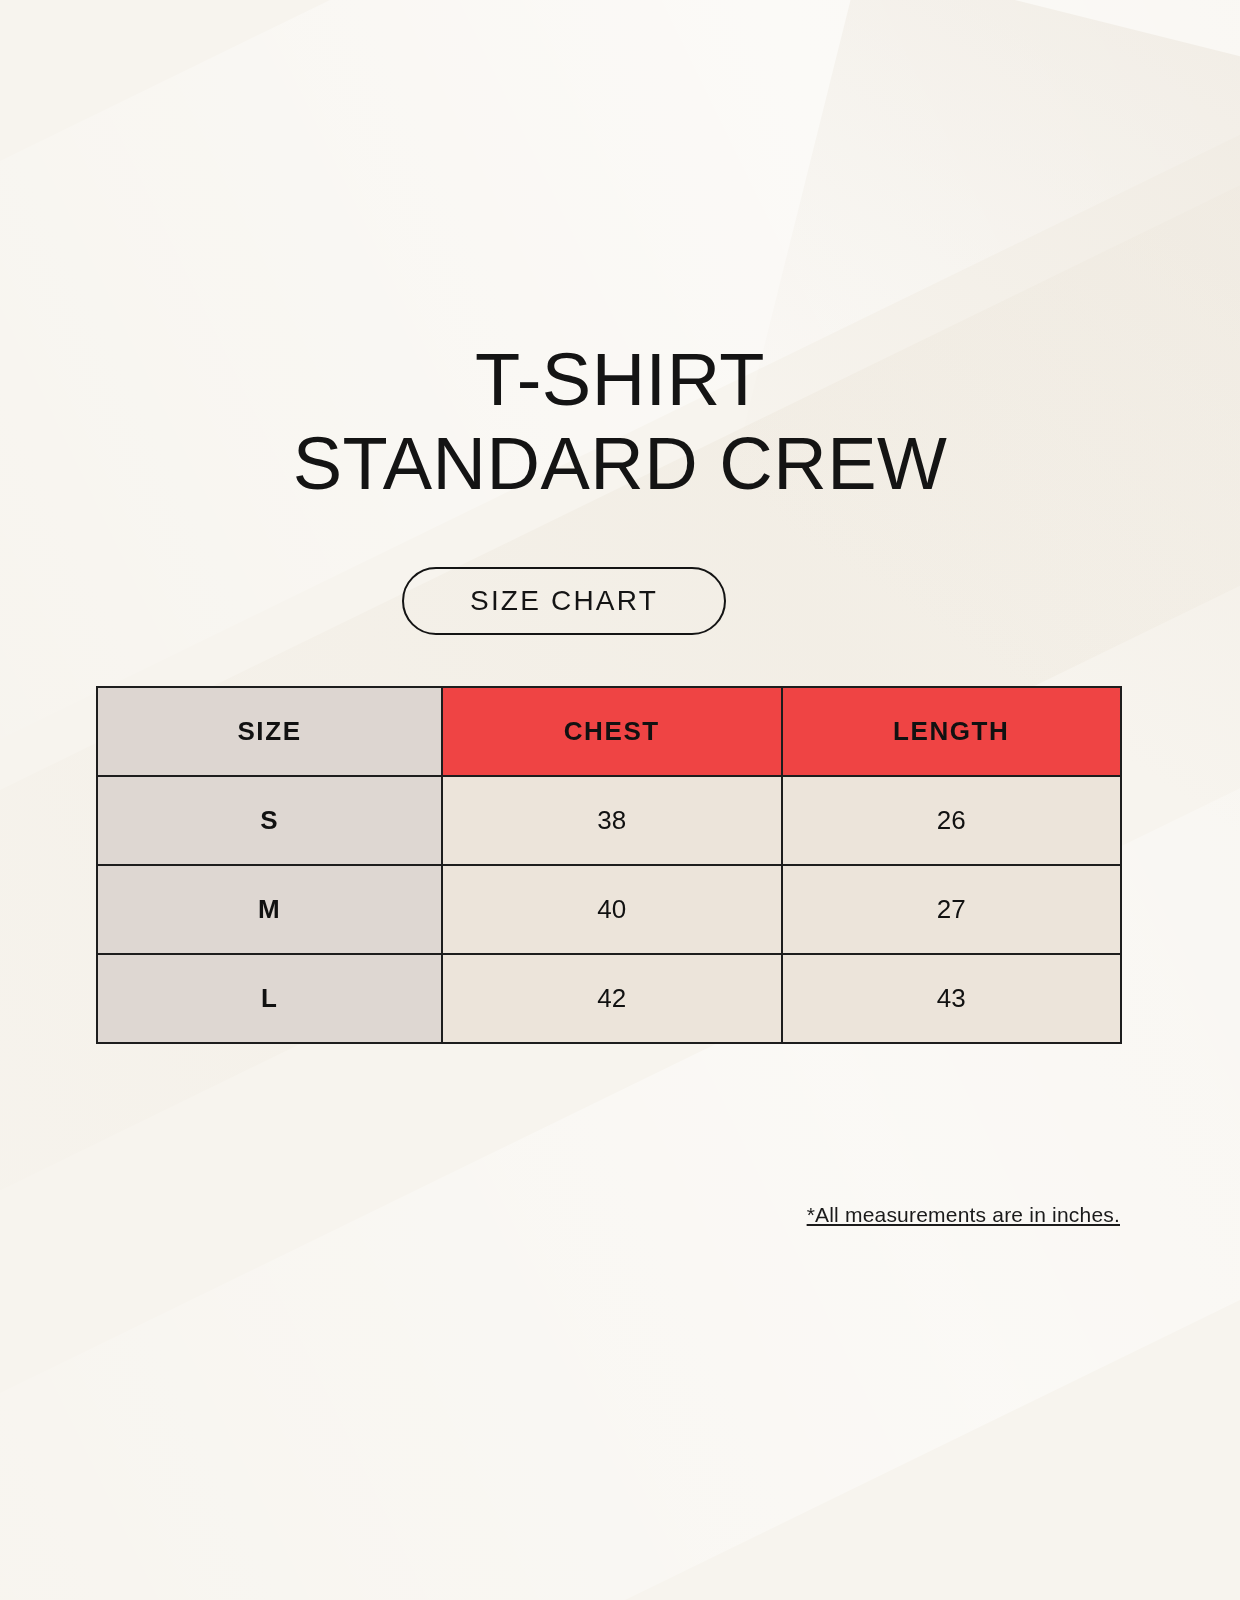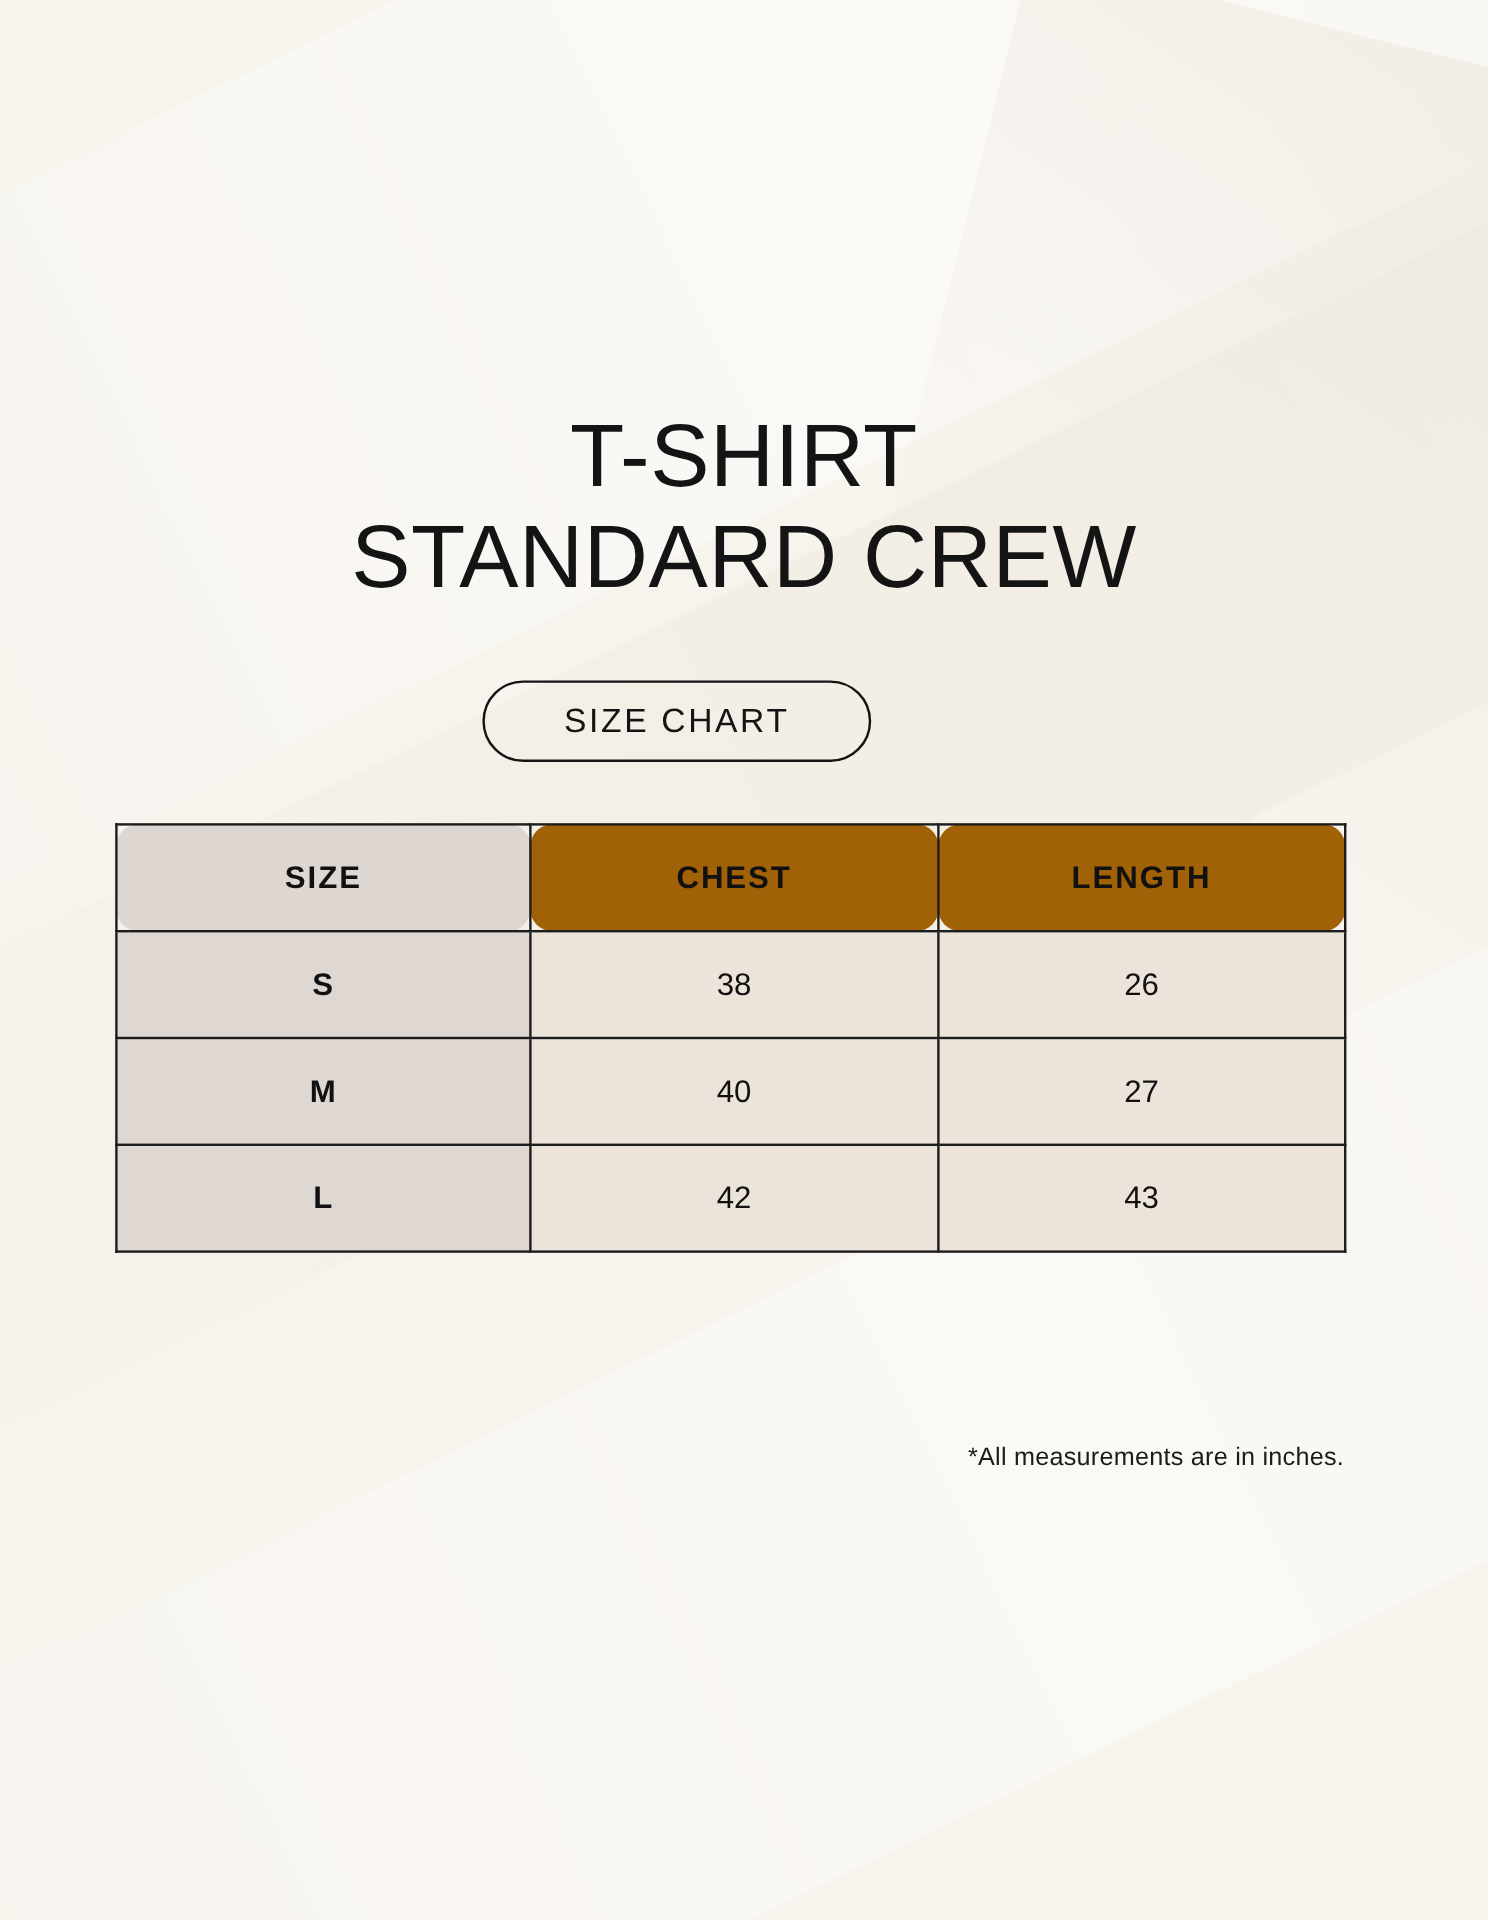--- a/index.html
+++ b/index.html
@@ -119,27 +119,26 @@
     vertical-align: middle;
     font-size: 26px;
   }
   col.c-size { width: 345px; }
   col.c-val  { width: 339.5px; }
 
   thead th {
     font-weight: 700;
     letter-spacing: 1.6px;
     font-size: 25px;
-    border-radius: 18px;
   }
   th.head-size {
     background: #ddd6d1;
   }
   th.head-accent {
-    background: #a16207;
+    background: #ef4444;
   }
   td.size-cell {
     background: #ded7d2;
     font-weight: 700;
     letter-spacing: 1.2px;
   }
   td.val-cell {
     background: #ece4da;
     font-weight: 400;
     margin-left: 46px;
@@ -148,20 +147,21 @@
   .footnote {
     position: absolute;
     top: 1203px;
     left: 96px;
     width: 1024px;
     text-align: right;
     font-size: 21px;
     font-weight: 500;
     letter-spacing: 0.2px;
     color: #1b1b1b;
+    text-decoration: underline;
   }
 </style>
 </head>
 <body>
 
 <div class="page">
 
   <div class="bg-sheen-a"></div>
   <div class="bg-sheen-b"></div>
   <div class="bg-sheen-c"></div>

